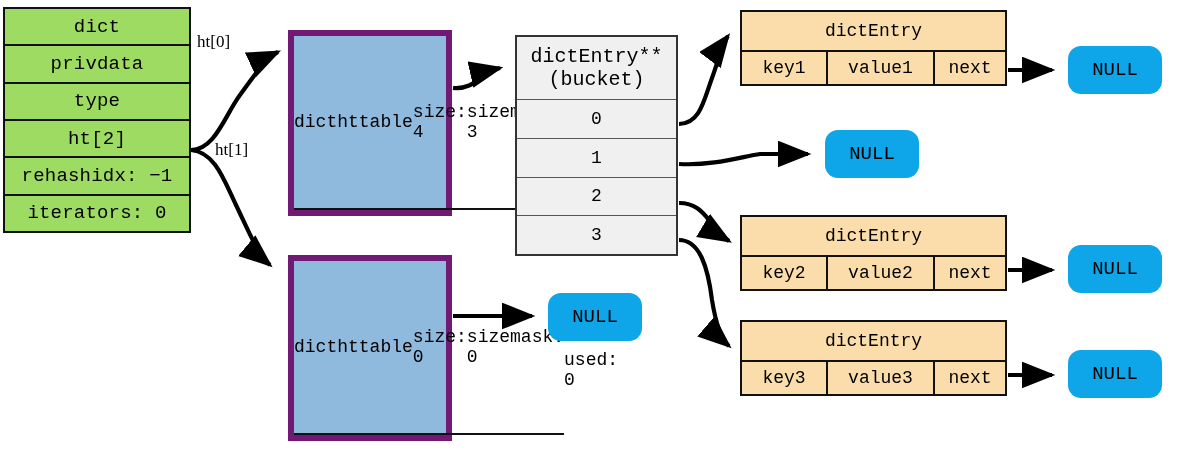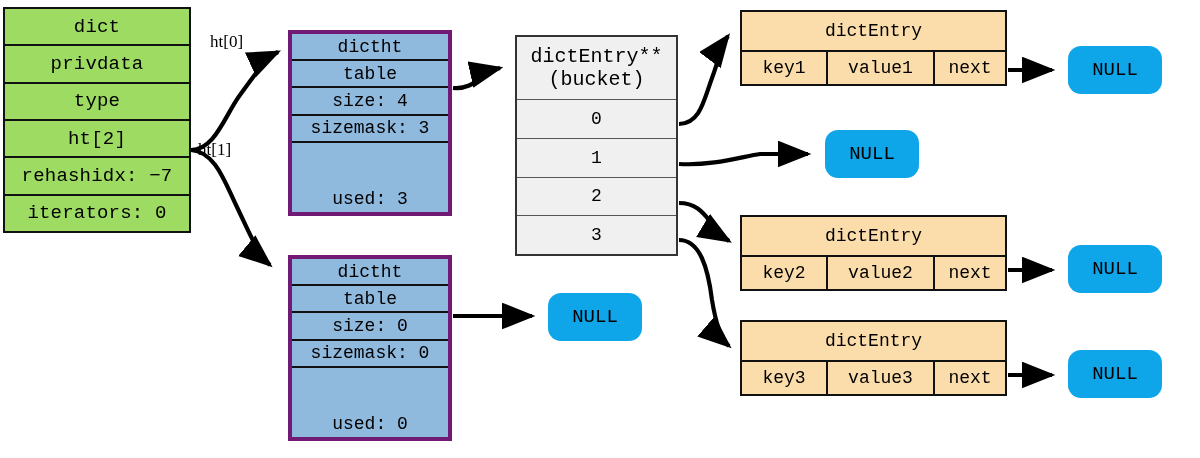--- a/index.html
+++ b/index.html
@@ -26,23 +26,23 @@
     flex:1 1 0;
     display:flex;align-items:center;justify-content:center;
     border-bottom:2px solid #111;
     font-size:19px;color:#000;letter-spacing:.2px;
   }
   .dict-row:last-child{border-bottom:none;}
 
   
   .dictht-box{
     width:164px;height:186px;
-    border:4px solid #701a75;
+    border:6px solid #701a75;
     background:#90b9de;
-    display:flex;flex-direction:column;
+    display:flex;flex-direction:row;
   }
   .dictht-1{left:288px;top:30px;}
   .dictht-2{left:288px;top:255px;}
   .dictht-row{
     flex:1 1 0;
     display:flex;align-items:center;justify-content:center;
     border-bottom:2px solid #111;
     font-size:18px;color:#000;
   }
   .dictht-row:last-child{border-bottom:none;margin-top:44px;}
@@ -107,22 +107,22 @@
   .null-d{left:1068px;top:350px;width:94px;height:48px;}
   .null-e{left:548px;top:293px;width:94px;height:48px;}
 
   
   .edge-label{
     position:absolute;
     font-family:"Liberation Serif", serif;
     font-size:17px;color:#000;
     white-space:nowrap;
   }
-  .lbl-ht0{left:210px;top:32px;text-align:center;}
-  .lbl-ht1{left:198px;top:140px;}
+  .lbl-ht0{left:197px;top:32px;text-align:center;}
+  .lbl-ht1{left:215px;top:140px;}
 </style>
 </head>
 <body>
 
 <div id="stage">
 
   <svg class="arrows" viewBox="0 0 1200 458">
     <defs>
       <marker id="ah" markerWidth="9" markerHeight="9" refX="7.2" refY="3.2" orient="auto" markerUnits="strokeWidth">
         <path d="M0,0 L8,3.2 L0,6.4 z" fill="#000"></path>
@@ -150,21 +150,21 @@
     <path d="M1008,375 L1052,375" stroke="#000" stroke-width="4.2" fill="none" marker-end="url(#ah)"></path>
 
     <path d="M453,316 L532,316" stroke="#000" stroke-width="4.2" fill="none" marker-end="url(#ah)"></path>
   </svg>
 
   <div class="box dict-box">
     <div class="dict-row">dict</div>
     <div class="dict-row">privdata</div>
     <div class="dict-row">type</div>
     <div class="dict-row">ht[2]</div>
-    <div class="dict-row">rehashidx: −7</div>
+    <div class="dict-row">rehashidx: −1</div>
     <div class="dict-row">iterators: 0</div>
   </div>
 
   <div class="edge-label lbl-ht0">ht[0]</div>
   <div class="edge-label lbl-ht1">ht[1]</div>
 
   <div class="box dictht-box dictht-1">
     <div class="dictht-row">dictht</div>
     <div class="dictht-row">table</div>
     <div class="dictht-row">size: 4</div>

